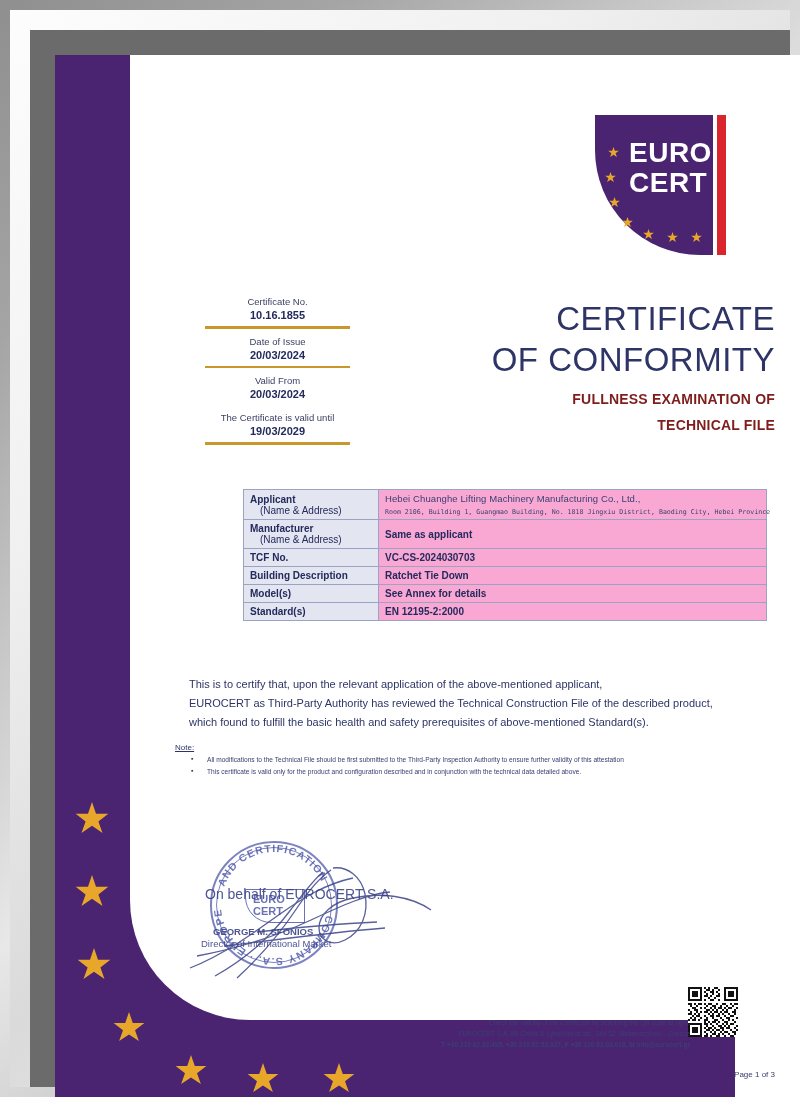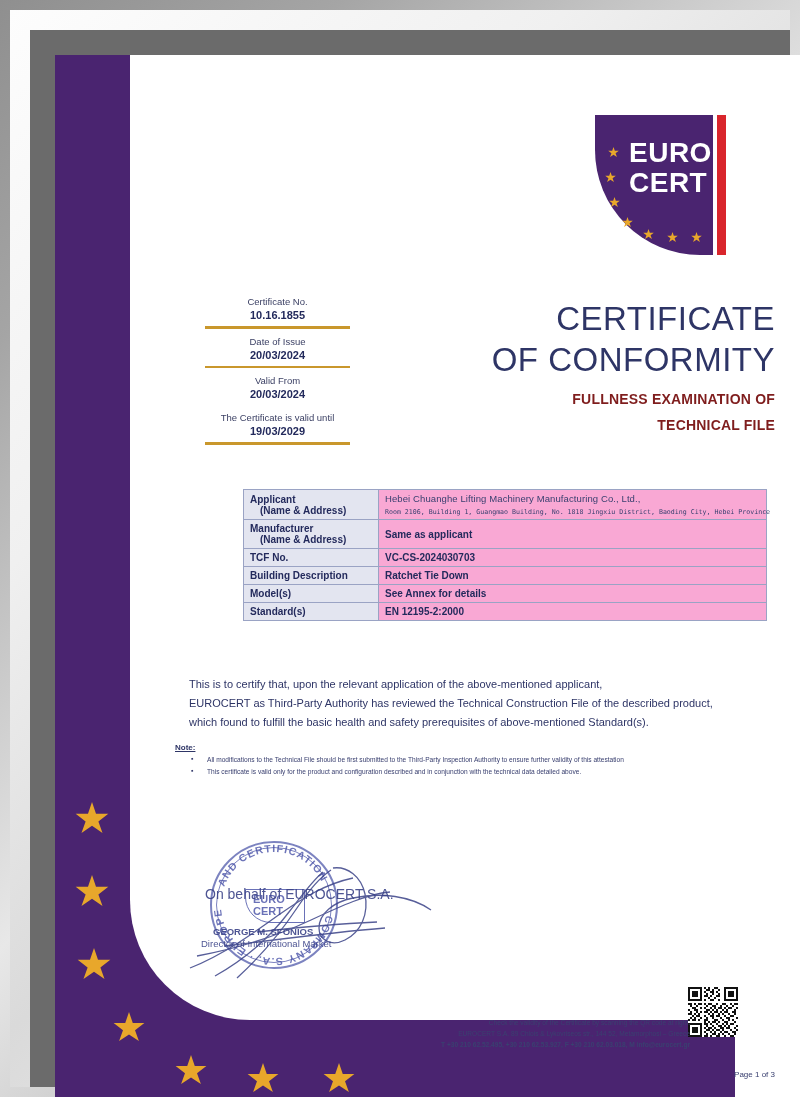--- a/index.html
+++ b/index.html
@@ -112,36 +112,36 @@
   .tbl td{
     border:1px solid #9aa3c4;
     font-size:10px; color:#232a5c;
     padding:3px 6px;
     vertical-align:middle;
   }
   .tbl td.lab{
     width:135px; background:#e3e5f0; font-weight:bold;
   }
   .tbl td.val{ background:#f9a8d4; font-weight:bold; }
-  .tbl td.lab .sub{ display:block; font-weight:bold;padding-left:10px; }
+  .tbl td.lab .sub{ display:block; font-weight:normal;padding-left:10px; }
   .addr-main{ font-size:9.5px; font-weight:normal; color:#3a4070; letter-spacing:.1px; }
   .addr-sub{
     font-family:"DejaVu Sans Mono", monospace;
     font-size:6.6px; font-weight:normal; color:#3a4070;
     margin-top:4px; letter-spacing:0px; white-space:nowrap;
   }
 
   
   .body-text{
     position:absolute; left:134px; top:620px; width:570px;
     font-size:11px; color:#2e3566; line-height:19px;
   }
   .note-head{
     position:absolute; left:120px; top:688px;
-    font-size:8px; font-weight:bold; color:#2e3566;
+    font-size:8px; font-weight:normal; color:#2e3566;
     text-decoration:underline;
   }
   .notes{
     position:absolute; left:132px; top:699px; width:575px;
     font-size:6.6px; color:#3a4070; line-height:11.5px;
   }
   .notes li{ list-style:none; position:relative; padding-left:20px; }
   .notes li:before{
     content:"\25AA"; position:absolute; left:4px; top:-1px; font-size:7px; color:#3a4070;
   }

